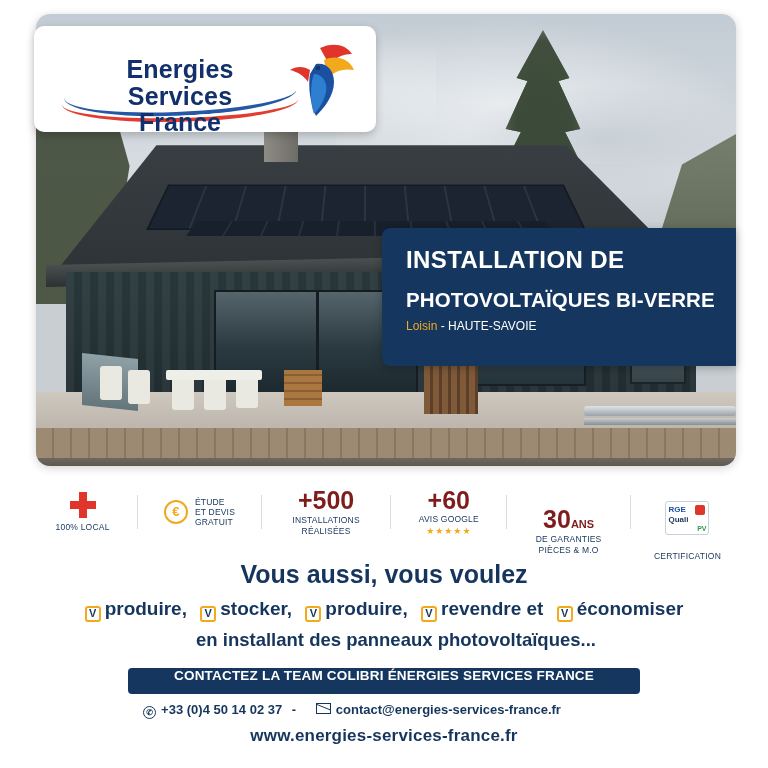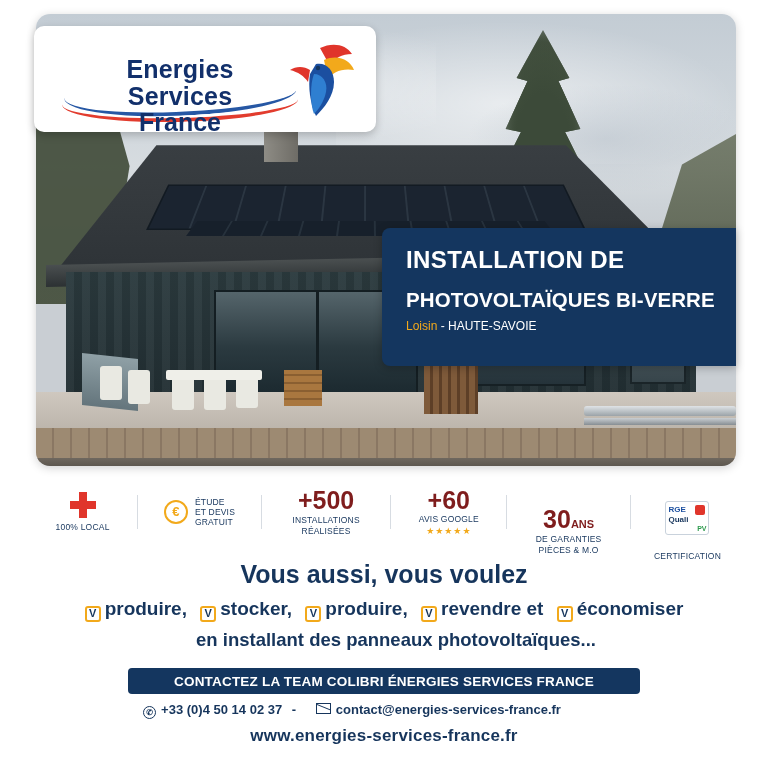--- a/index.html
+++ b/index.html
@@ -252,21 +252,21 @@
     display:inline-flex; align-items:center; justify-content:center;
     width:16px; height:16px; border:2px solid #f2a91b; border-radius:3px;
     color:#16355c; font-size:11px; font-weight:bold; margin:0 4px 0 0;
     vertical-align:-2px; line-height:1;
   }
 
   
   .contact-bar {
     position:absolute; left:128px; top:668px; width:512px; height:26px;
     background:#14365f; border-radius:4px;
-    display:flex; align-items:center; justify-content:center;
+    display:flex; justify-content:center;
     color:#fff; font-size:13.5px; font-weight:bold; letter-spacing:.2px;
     z-index:4;
   }
   .contact-line {
     position:absolute; left:0; top:702px; width:704px; text-align:center;
     color:#16355c; font-size:13px; font-weight:bold;
   }
   .site-line {
     position:absolute; left:0; top:726px; width:768px; text-align:center;
     color:#16355c; font-size:17px; font-weight:bold; letter-spacing:.2px;

